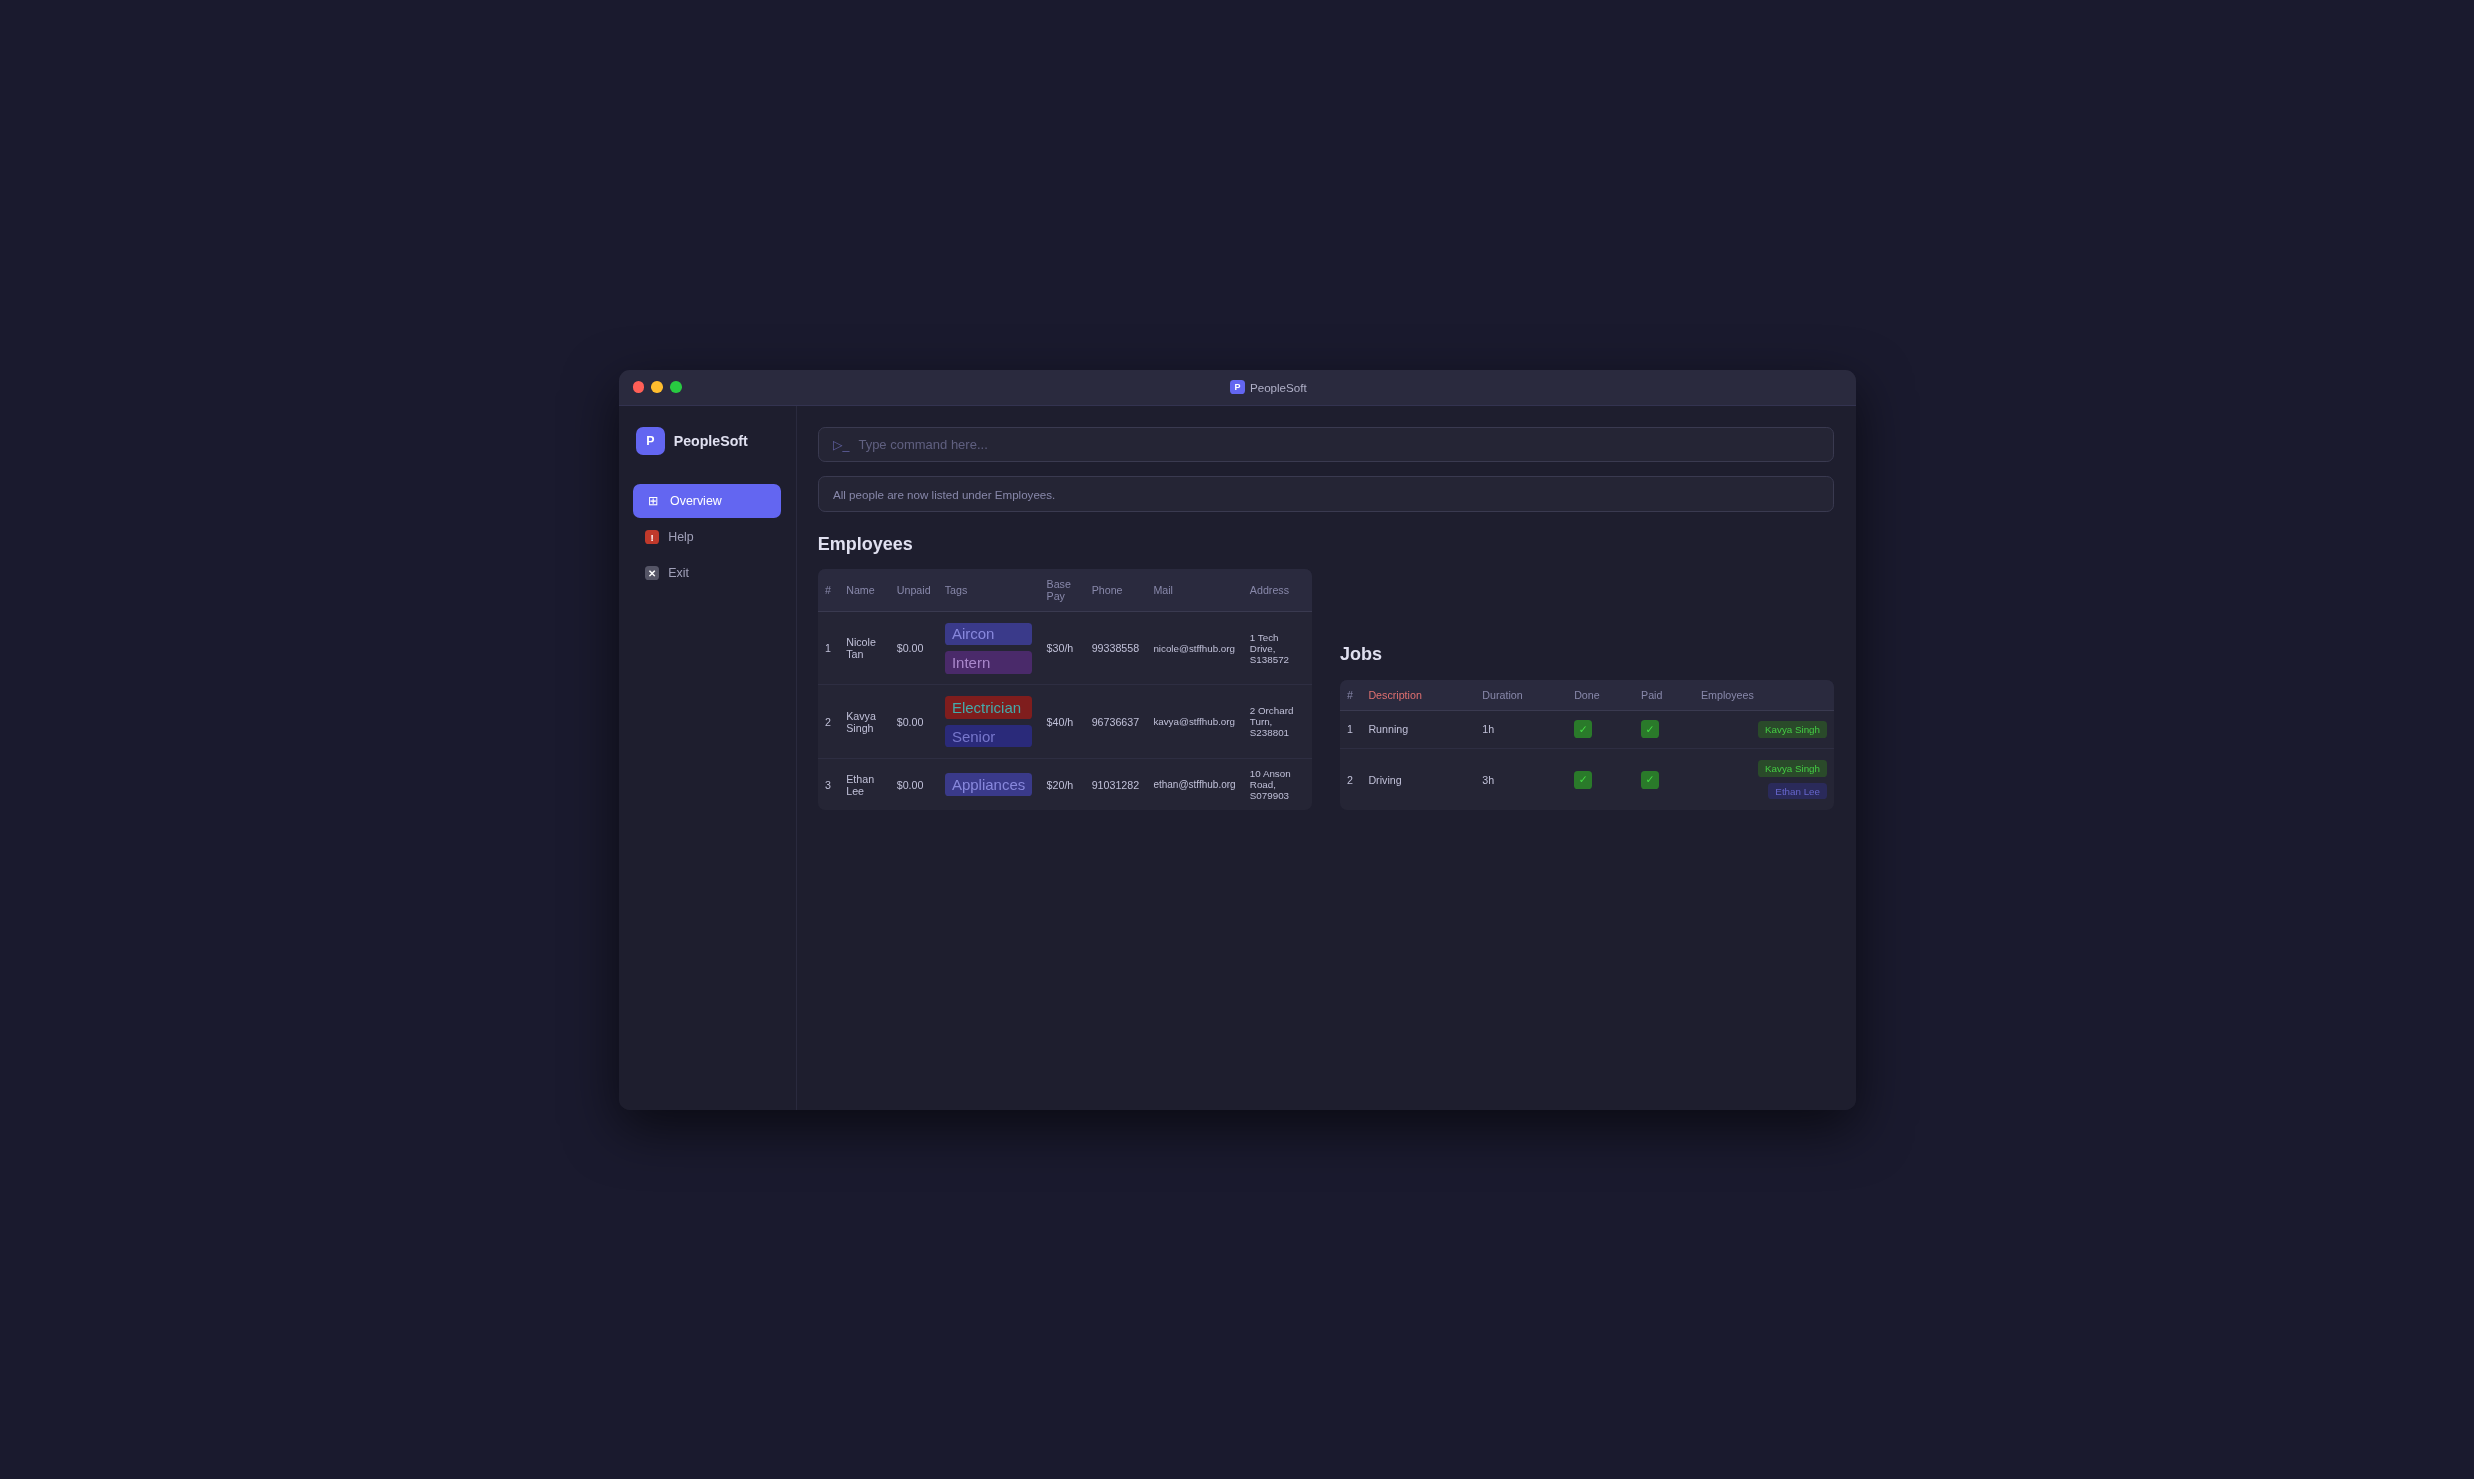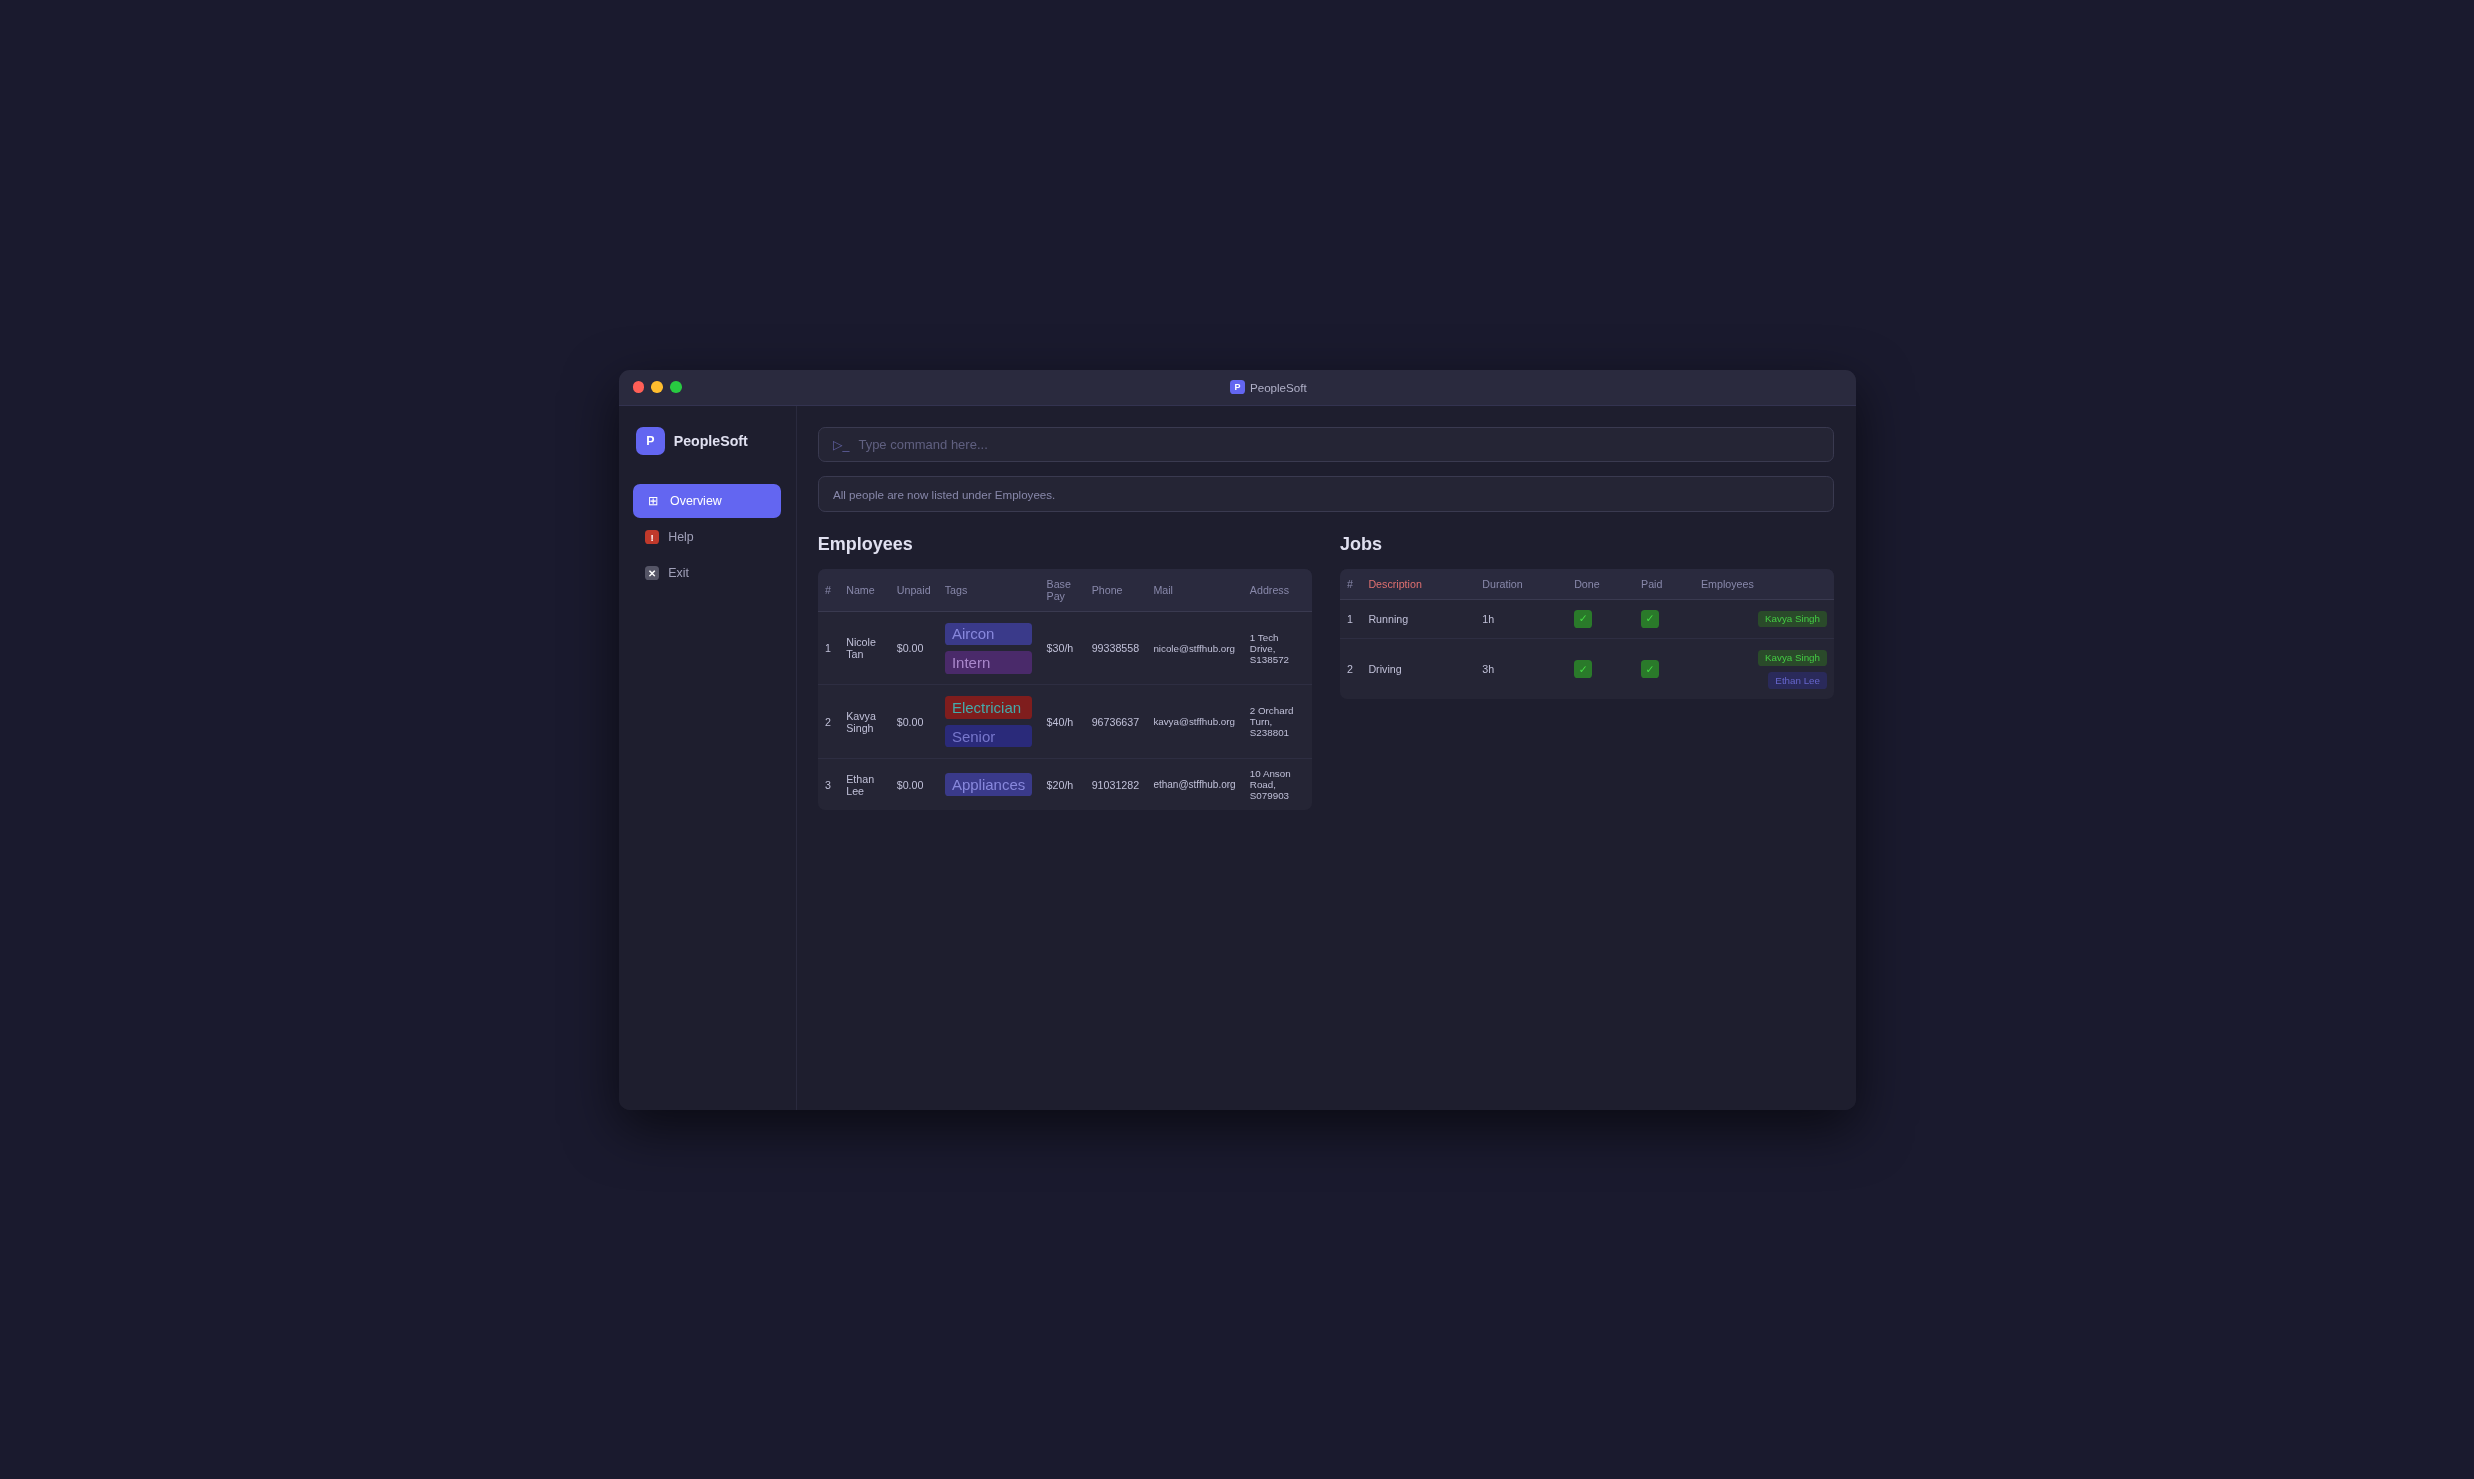--- a/index.html
+++ b/index.html
@@ -174,20 +174,21 @@
       border-radius: 7.1px;
       padding: 10.7px 14.2px;
       color: #8888aa;
       font-size: 11.6px;
       margin-bottom: 21.3px;
     }
     
     .panels {
       display: flex;
       gap: 28px;
+      align-items: flex-end;
     }
     .panel-employees {
       flex: 1;
     }
     .panel-jobs {
       flex: 1;
     }
     .panel-title {
       color: #e0e0f0;
       font-size: 18px;

